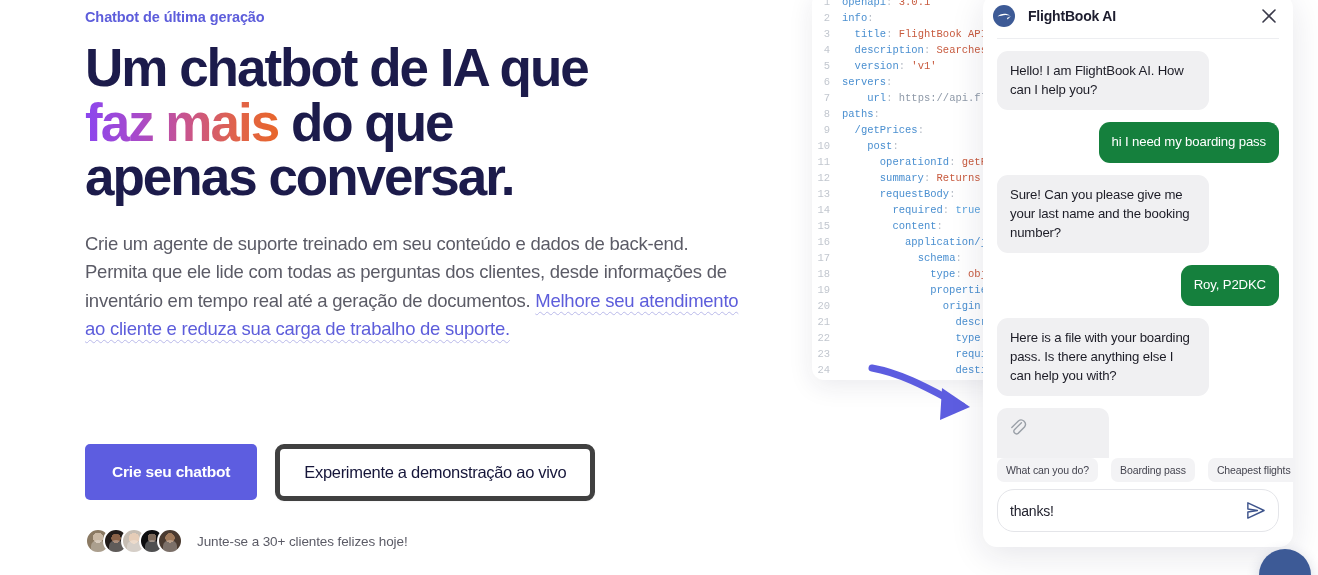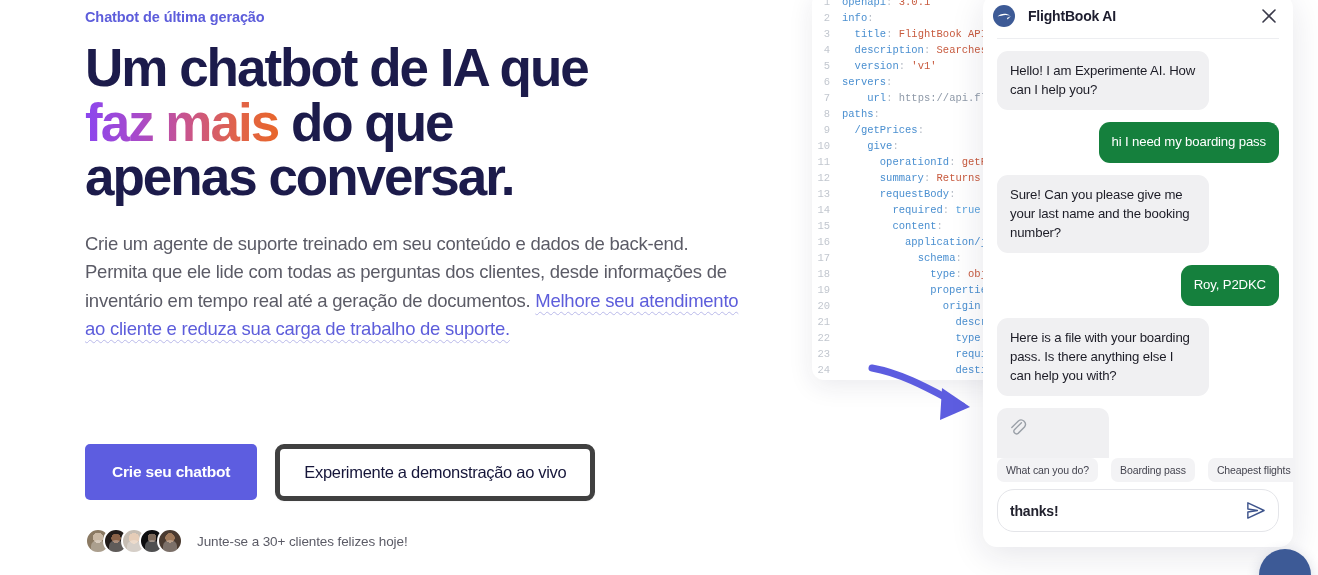--- a/index.html
+++ b/index.html
@@ -129,21 +129,20 @@
   .chip {
     background: #f3f3f5; color: #44444f; border-radius: 7px;
     font-size: 10.5px; padding: 6px 9px; white-space: nowrap; cursor: pointer;
     letter-spacing: -0.1px;
   }
   .composer {
     margin: 0 14px 15px 14px; height: 43px; flex: none;
     border: 1px solid #e4e5e9; border-radius: 17px;
     display: flex; align-items: center; padding: 0 12px;
     background: #ffffff;
-    font-weight: bold;
   }
   .composer-text { flex: 1; font-size: 14px; color: #22222e; letter-spacing: -0.2px; }
   .send-btn { color: #3e548c; cursor: pointer; display: flex; }
 
   .launcher {
     position: absolute; left: 1259px; top: 549px;
     width: 52px; height: 52px; border-radius: 50%;
     background: #3d5a96; box-shadow: 0 4px 14px rgba(30,40,90,.2); cursor: pointer;
   }
 </style>
@@ -187,21 +186,21 @@
     <div id="code-lines">
         <div class="code-line"><span class="ln">1</span><span><span class="key">openapi</span><span class="punc">:</span> <span class="val">3.0.1</span></span></div>
         <div class="code-line"><span class="ln">2</span><span><span class="key">info</span><span class="punc">:</span></span></div>
         <div class="code-line"><span class="ln">3</span><span>  <span class="key">title</span><span class="punc">:</span> <span class="val">FlightBook API</span></span></div>
         <div class="code-line"><span class="ln">4</span><span>  <span class="key">description</span><span class="punc">:</span> <span class="val">Searches</span></span></div>
         <div class="code-line"><span class="ln">5</span><span>  <span class="key">version</span><span class="punc">:</span> <span class="val">'v1'</span></span></div>
         <div class="code-line"><span class="ln">6</span><span><span class="key">servers</span><span class="punc">:</span></span></div>
         <div class="code-line"><span class="ln">7</span><span>    <span class="key">url</span><span class="punc">:</span> <span class="plain">https://api.fli</span></span></div>
         <div class="code-line"><span class="ln">8</span><span><span class="key">paths</span><span class="punc">:</span></span></div>
         <div class="code-line"><span class="ln">9</span><span>  <span class="key">/getPrices</span><span class="punc">:</span></span></div>
-        <div class="code-line"><span class="ln">10</span><span>    <span class="key">give</span><span class="punc">:</span></span></div>
+        <div class="code-line"><span class="ln">10</span><span>    <span class="key">post</span><span class="punc">:</span></span></div>
         <div class="code-line"><span class="ln">11</span><span>      <span class="key">operationId</span><span class="punc">:</span> <span class="val">getPr</span></span></div>
         <div class="code-line"><span class="ln">12</span><span>      <span class="key">summary</span><span class="punc">:</span> <span class="val">Returns t</span></span></div>
         <div class="code-line"><span class="ln">13</span><span>      <span class="key">requestBody</span><span class="punc">:</span></span></div>
         <div class="code-line"><span class="ln">14</span><span>        <span class="key">required</span><span class="punc">:</span> <span class="key2">true</span></span></div>
         <div class="code-line"><span class="ln">15</span><span>        <span class="key">content</span><span class="punc">:</span></span></div>
         <div class="code-line"><span class="ln">16</span><span>          <span class="key">application/js</span></span></div>
         <div class="code-line"><span class="ln">17</span><span>            <span class="key">schema</span><span class="punc">:</span></span></div>
         <div class="code-line"><span class="ln">18</span><span>              <span class="key">type</span><span class="punc">:</span> <span class="val">obje</span></span></div>
         <div class="code-line"><span class="ln">19</span><span>              <span class="key">properties</span></span></div>
         <div class="code-line"><span class="ln">20</span><span>                <span class="key">origin</span><span class="punc">:</span></span></div>
@@ -230,21 +229,21 @@
       <div class="close-x">
         <svg viewBox="0 0 20 20" width="20" height="20">
           <path d="M4 4 L16 16 M16 4 L4 16" stroke="currentColor" stroke-width="1.6" stroke-linecap="round"></path>
         </svg>
       </div>
     </div>
     <div class="chat-divider"></div>
 
     <div class="chat-body" id="chat-body">
         <div class="msg bot">
-          <div class="bubble bot">Hello! I am Experimente AI. How can I help you?</div>
+          <div class="bubble bot">Hello! I am FlightBook AI. How can I help you?</div>
         </div>
         <div class="msg user">
           <div class="bubble user">hi I need my boarding pass</div>
         </div>
         <div class="msg bot">
           <div class="bubble bot">Sure! Can you please give me your last name and the booking number?</div>
         </div>
         <div class="msg user">
           <div class="bubble user">Roy, P2DKC</div>
         </div>

